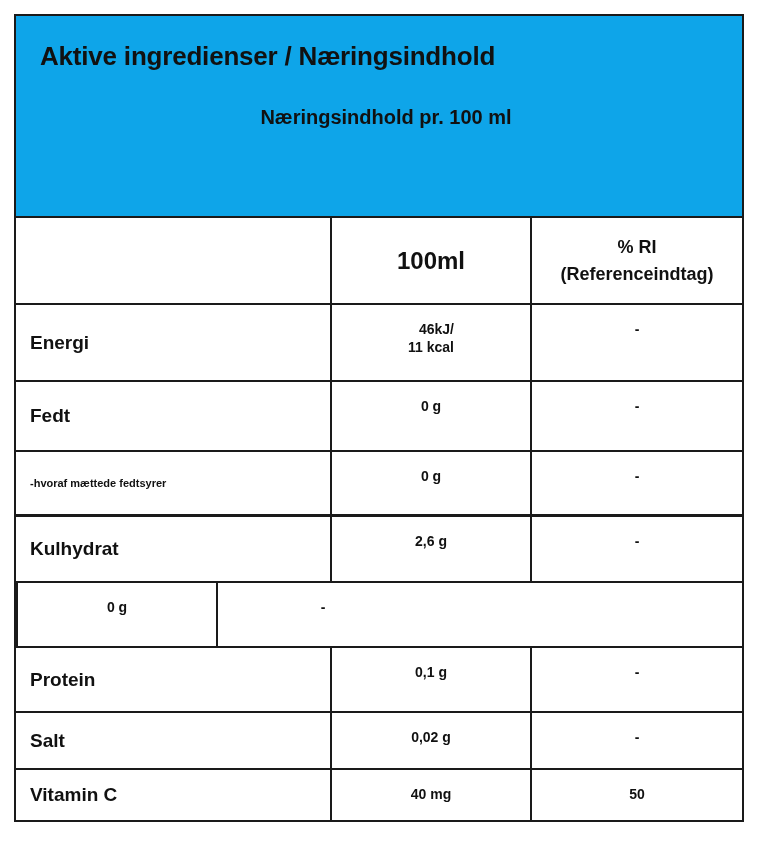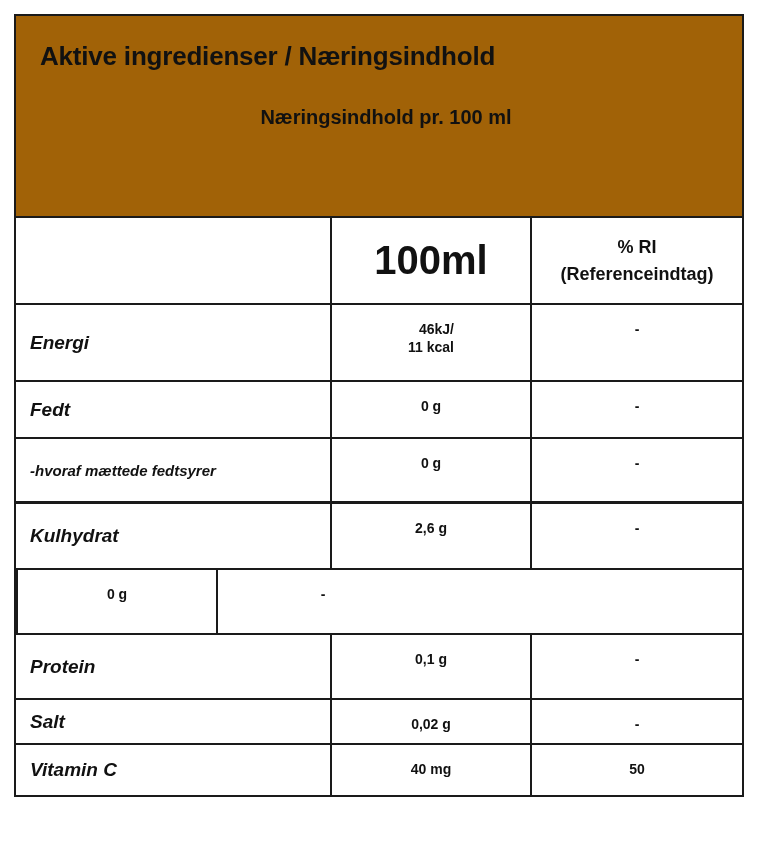--- a/index.html
+++ b/index.html
@@ -8,21 +8,21 @@
     background: var(--background, #ffffff);
     position: relative;
     font-family: "Liberation Sans", "DejaVu Sans", sans-serif;
     color: var(--text, #111111);
     overflow: hidden;
   }
   .panel {
     position: absolute; left: 14px; top: 14px;
     width: 726px;
     border: 2px solid var(--border, #1a1a1a);
-    background: #a16207;
+    background: #0ea5e9;
   }
   .panel-head {
     height: 202px; box-sizing: border-box;
     border-bottom: 2px solid var(--border, #1a1a1a);
     padding: 24px 20px 0 24px;
   }
   .title {
     margin: 0; font-size: 26px; line-height: 1.3;
     font-weight: 700; letter-spacing: -0.2px; color: var(--text, #111111);
   }
@@ -38,32 +38,32 @@
   }
   .trow.first { border-top: none; }
   .trow.thick { border-top-width: 3px; }
   .cell { box-sizing: border-box; }
   .c1 { width: 314px; }
   .c2 { width: 200px; border-left: 2px solid var(--border, #1a1a1a); }
   .c3 { width: 212px; border-left: 2px solid var(--border, #1a1a1a); }
   .lbl {
     display: flex; align-items: center;
     padding-left: 14px; padding-right: 23px;
-    font-size: 19px; font-weight: 700; font-style: italic;
+    font-size: 19px; font-weight: 700;
   }
-  .lbl-sub { font-size: 15px; }
+  .lbl-sub { font-size: 11px; }
   .val {
     display: flex; justify-content: center; align-items: flex-start;
     padding-top: 15px;
     font-size: 14px; font-weight: 700;
     text-align: right; white-space: pre-line; line-height: 1.3;
   }
   .head-amount {
     display: flex; align-items: center; justify-content: center;
-    font-size: 40px; font-weight: 700; letter-spacing: 0;
+    font-size: 24px; font-weight: 700; letter-spacing: 0;
   }
   .head-ri {
     display: flex; flex-direction: column;
     align-items: center; justify-content: center;
     font-size: 18px; font-weight: 700; line-height: 1.45;
     text-align: center;
   }
 </style>
 </head>
 <body>
@@ -89,21 +89,21 @@
         </div>
       </div>
 
       <div class="trow" style="height:77px">
         <div class="cell c1 lbl">Energi</div>
         <div class="cell c2 val">46kJ/
 11 kcal</div>
         <div class="cell c3 val">-</div>
       </div>
 
-      <div class="trow" style="height:57px">
+      <div class="trow" style="height:70px">
         <div class="cell c1 lbl">Fedt</div>
         <div class="cell c2 val">0 g</div>
         <div class="cell c3 val">-</div>
       </div>
 
       <div class="trow" style="height:64px">
         <div class="cell c1 lbl lbl-sub">-hvoraf mættede fedtsyrer</div>
         <div class="cell c2 val">0 g</div>
         <div class="cell c3 val">-</div>
       </div>
@@ -118,21 +118,21 @@
         <div class="cell c2 val">0 g</div>
         <div class="cell c3 val">-</div>
       </div>
 
       <div class="trow" style="height:65px">
         <div class="cell c1 lbl">Protein</div>
         <div class="cell c2 val">0,1 g</div>
         <div class="cell c3 val">-</div>
       </div>
 
-      <div class="trow" style="height:45px">
+      <div class="trow" style="height:57px">
         <div class="cell c1 lbl">Salt</div>
         <div class="cell c2 val">0,02 g</div>
         <div class="cell c3 val">-</div>
       </div>
 
       <div class="trow" style="height:52px">
         <div class="cell c1 lbl">Vitamin C</div>
         <div class="cell c2 val">40 mg</div>
         <div class="cell c3 val">50</div>
       </div>

